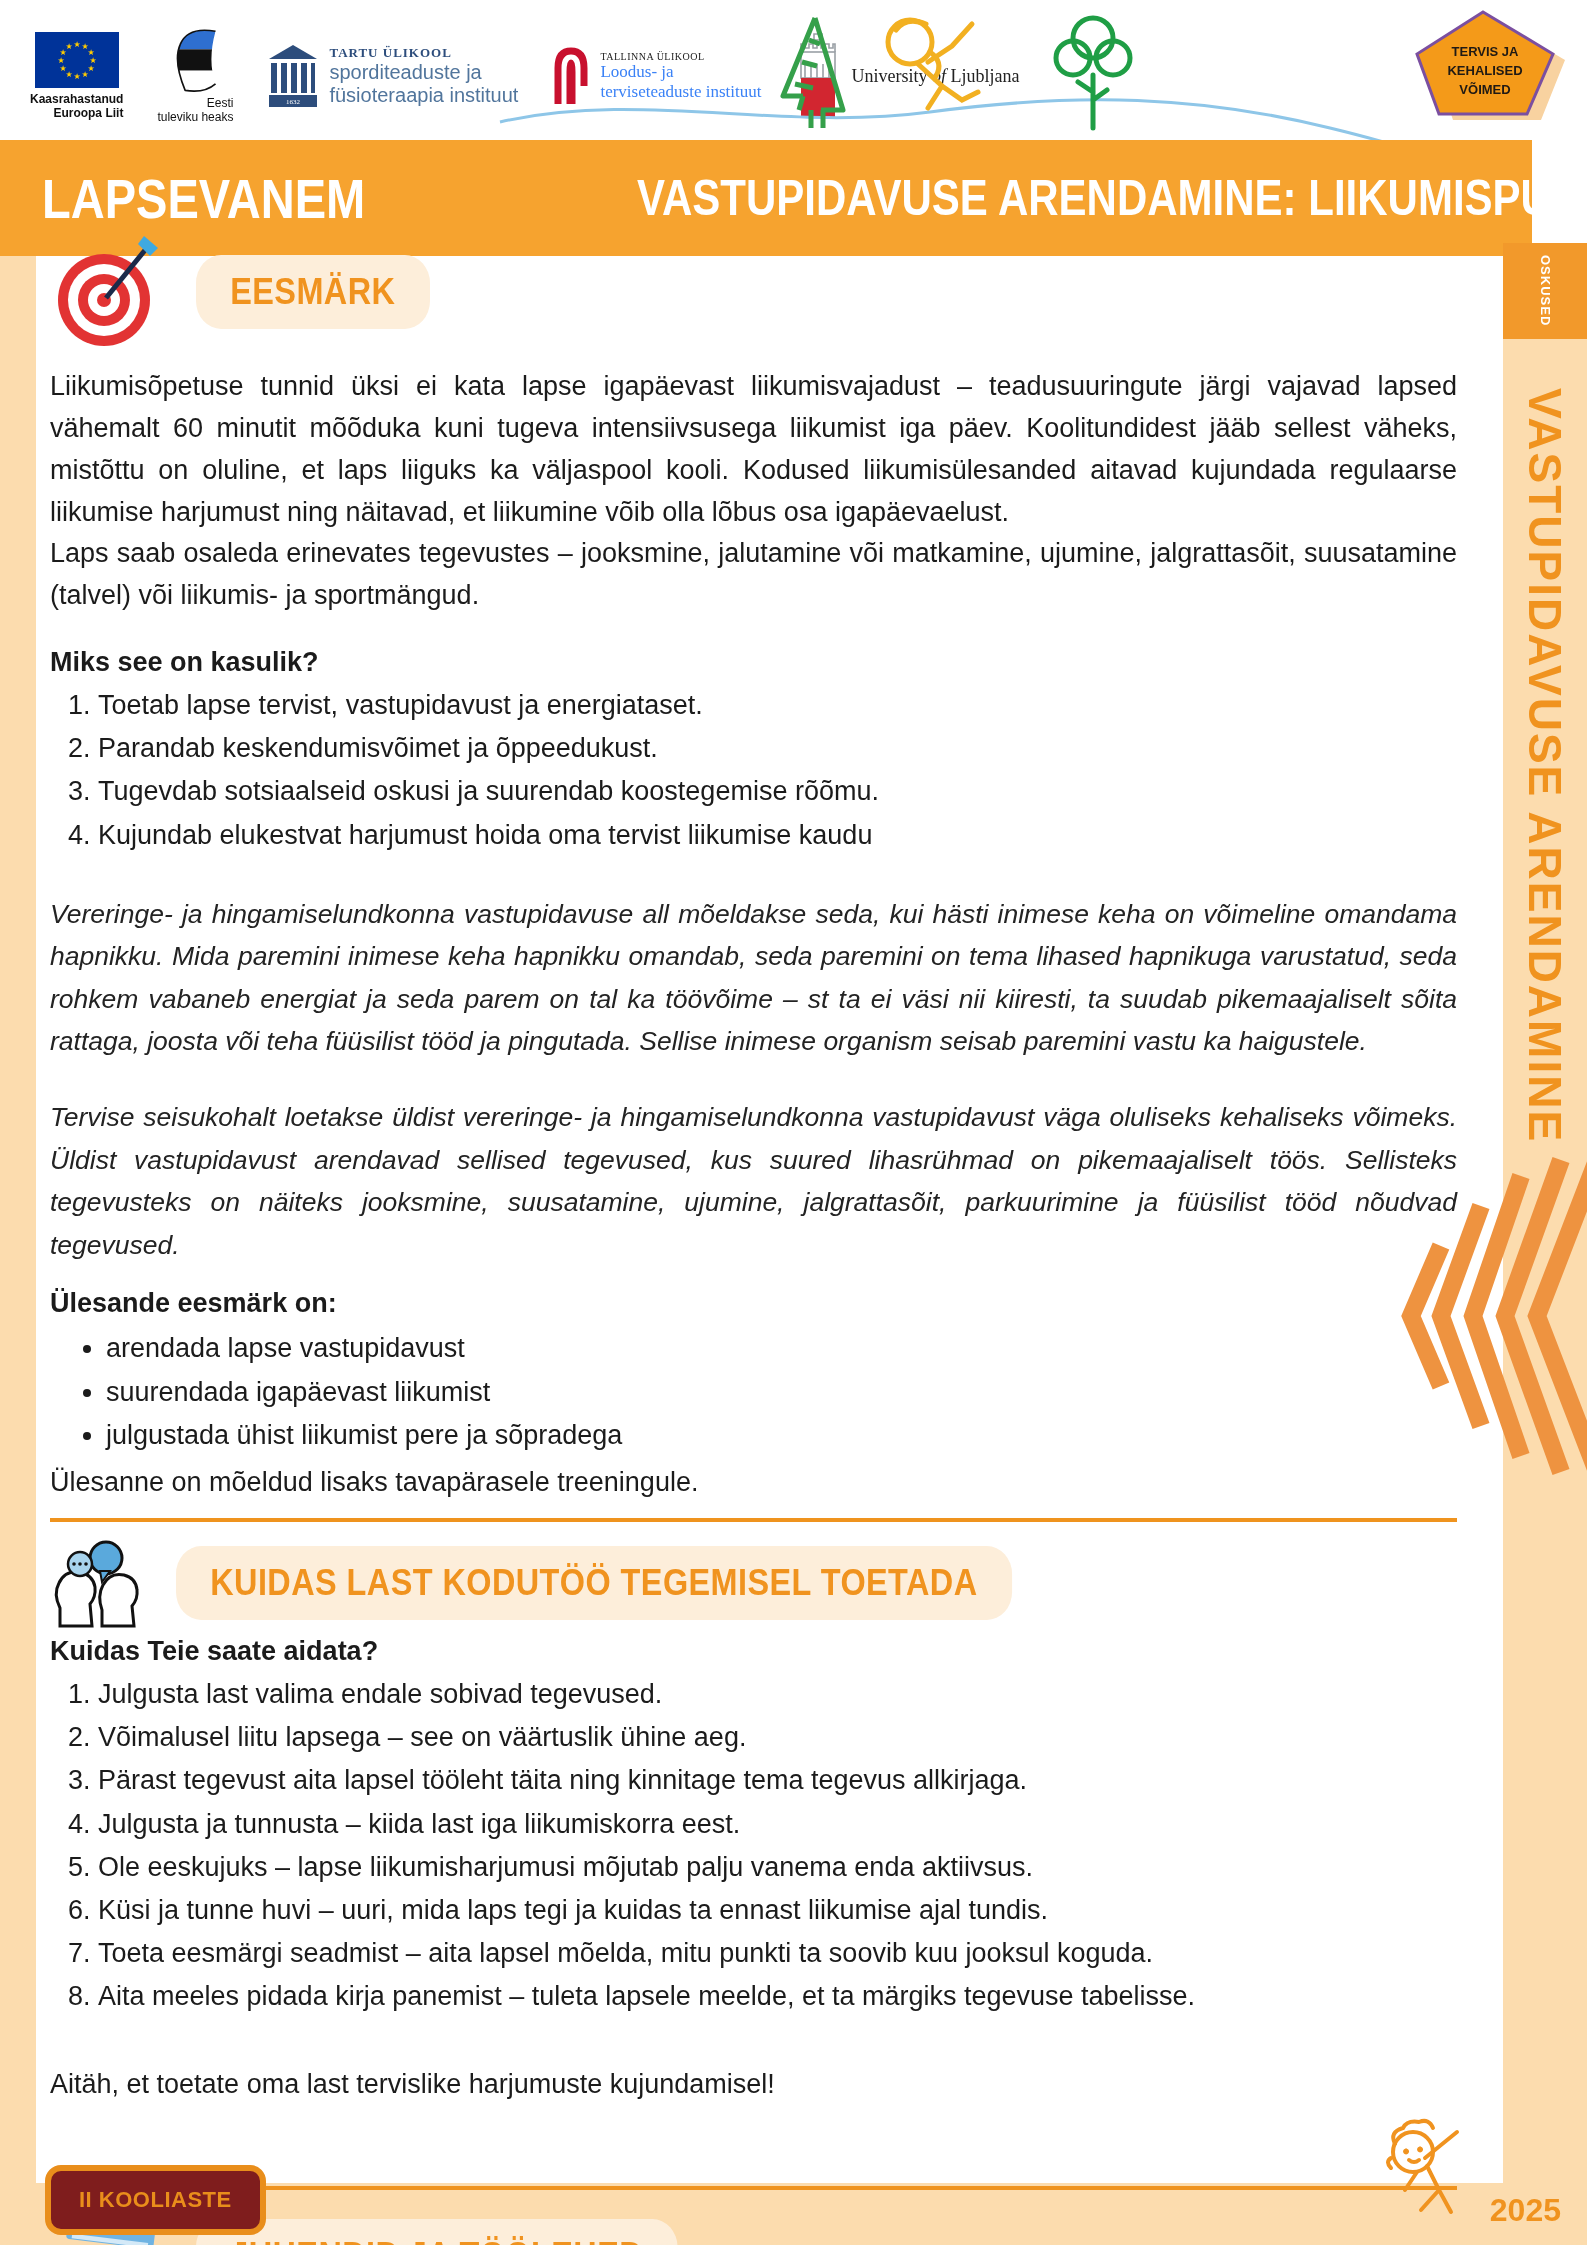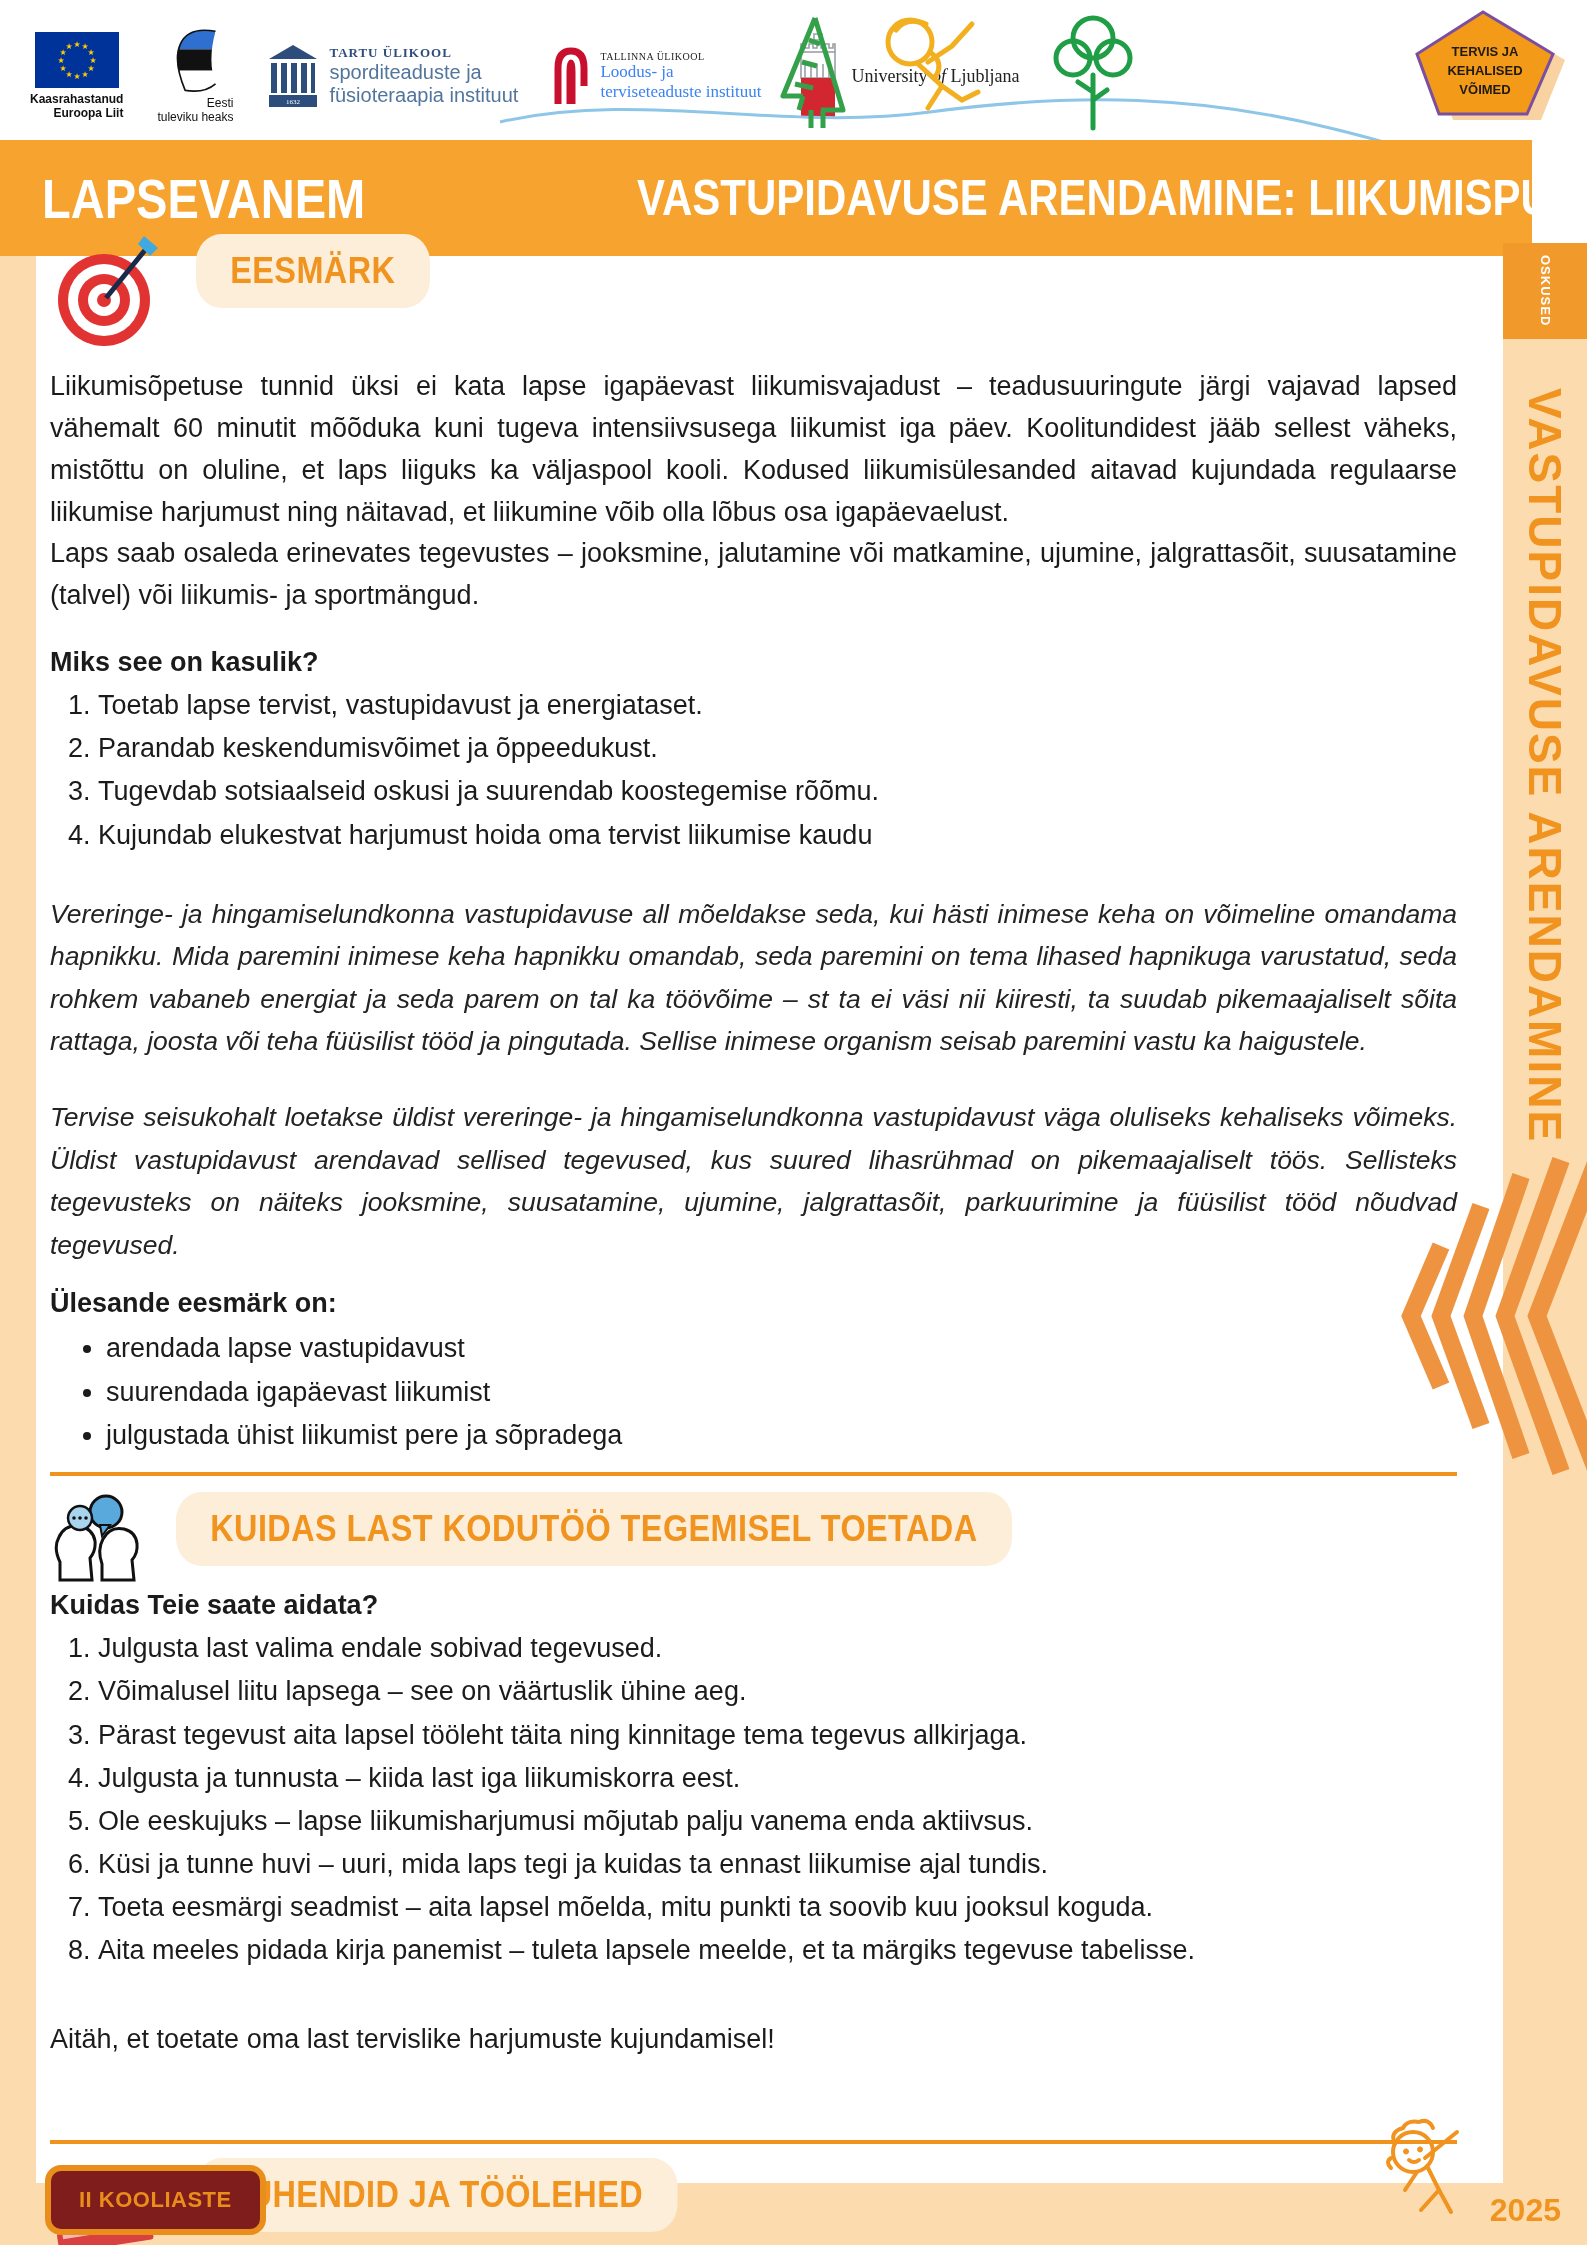--- a/index.html
+++ b/index.html
@@ -31,21 +31,21 @@
   .leftstrip{position:absolute;left:0;top:256px;width:36px;height:1989px;background:#fcdcae}
   .footstrip{position:absolute;left:0;bottom:0;width:100%;height:62px;background:#fcdcae}
   .sidebar{position:absolute;right:0;top:243px;width:84px;height:2002px;background:#fcdcae}
   .sidetab{position:absolute;top:0;left:0;width:100%;height:96px;background:#f2992b;display:flex;align-items:center;justify-content:center}
   .sidetab span{writing-mode:vertical-rl;color:#fff;font-size:13px;font-weight:bold;letter-spacing:1px}
   .side-vert{position:absolute;top:145px;left:50%;transform:translateX(-50%);writing-mode:vertical-rl;
              color:#f0931f;font-weight:bold;font-size:46px;letter-spacing:2px;white-space:nowrap}
 
   
   .content{position:absolute;left:36px;top:256px;width:1467px;padding:0 46px 0 14px}
-  .sechead{display:flex;align-items:flex-start;gap:34px}
+  .sechead{display:flex;align-items:center;gap:34px}
   .pill{background:#fdeeda;color:#f0931f;font-weight:bold;font-size:36px;padding:16px 38px;border-radius:28px;letter-spacing:.5px;display:inline-block;transform:scaleX(.9);transform-origin:0 50%;white-space:nowrap}
   p.body{font-size:27px;line-height:1.55;text-align:justify}
   .b{font-weight:normal}
   .subhead{font-size:27px;font-weight:bold;margin-top:30px}
   ol.numlist{margin-top:6px;padding-left:48px}
   ol.numlist li{font-size:27px;line-height:1.6}
   ul.dotlist{margin-top:8px;padding-left:56px}
   ul.dotlist li{font-size:27px;line-height:1.62}
   p.italic{font-style:italic;font-size:26.5px;line-height:1.6;text-align:justify;color:#232323}
   hr.div{border:none;border-top:4px solid #ef931e;margin:0}
@@ -235,20 +235,21 @@
     <p class="italic" style="margin-top:36px">Vereringe- ja hingamiselundkonna vastupidavuse all mõeldakse seda, kui hästi inimese keha on võimeline omandama hapnikku. Mida paremini inimese keha hapnikku omandab, seda paremini on tema lihased hapnikuga varustatud, seda rohkem vabaneb energiat ja seda parem on tal ka töövõime – st ta ei väsi nii kiiresti, ta suudab pikemaajaliselt sõita rattaga, joosta või teha füüsilist tööd ja pingutada. Sellise inimese organism seisab paremini vastu ka haigustele.</p>
 
     <p class="italic" style="margin-top:34px"><span>Tervise seisukohalt loetakse üldist vereringe- ja hingamiselundkonna vastupidavust väga oluliseks kehaliseks võimeks. Üldist vastupidavust arendavad sellised tegevused, kus suured lihasrühmad on pikemaajaliselt töös. </span><span class="b">Sellisteks tegevusteks on näiteks jooksmine, suusatamine, ujumine, jalgrattasõit, parkuurimine ja füüsilist tööd nõudvad tegevused.</span></p>
 
     <div class="subhead" style="margin-top:22px">Ülesande eesmärk on:</div>
     <ul class="dotlist">
         <li>arendada lapse vastupidavust</li>
         <li>suurendada igapäevast liikumist</li>
         <li>julgustada ühist liikumist pere ja sõpradega</li>
       </ul>
+    <p class="body" style="margin-top:4px">Ülesanne on mõeldud lisaks tavapärasele treeningule.</p>
 
     <hr class="div" style="margin-top:14px">
 
     <div class="sechead" style="margin-top:16px">
       <svg width="92" height="90" viewBox="0 0 92 90">
         <path d="M10 88 V70 Q3 56 9 45 Q15 32 30 34 Q43 37 45 49 Q46 59 40 66 L42 88 Z" fill="#fff" stroke="#111" stroke-width="3"></path>
         <path d="M52 88 V72 Q47 58 53 47 Q60 34 74 37 Q86 40 87 52 Q88 61 82 68 L84 88 Z" fill="#fff" stroke="#111" stroke-width="3"></path>
         <circle cx="56" cy="20" r="16" fill="#5aa9dc" stroke="#111" stroke-width="3"></circle>
         <polygon points="50,33 60,33 52,44" fill="#5aa9dc" stroke="#111" stroke-width="2"></polygon>
         <circle cx="30" cy="26" r="12" fill="#a8d4ee" stroke="#111" stroke-width="2.5"></circle>

